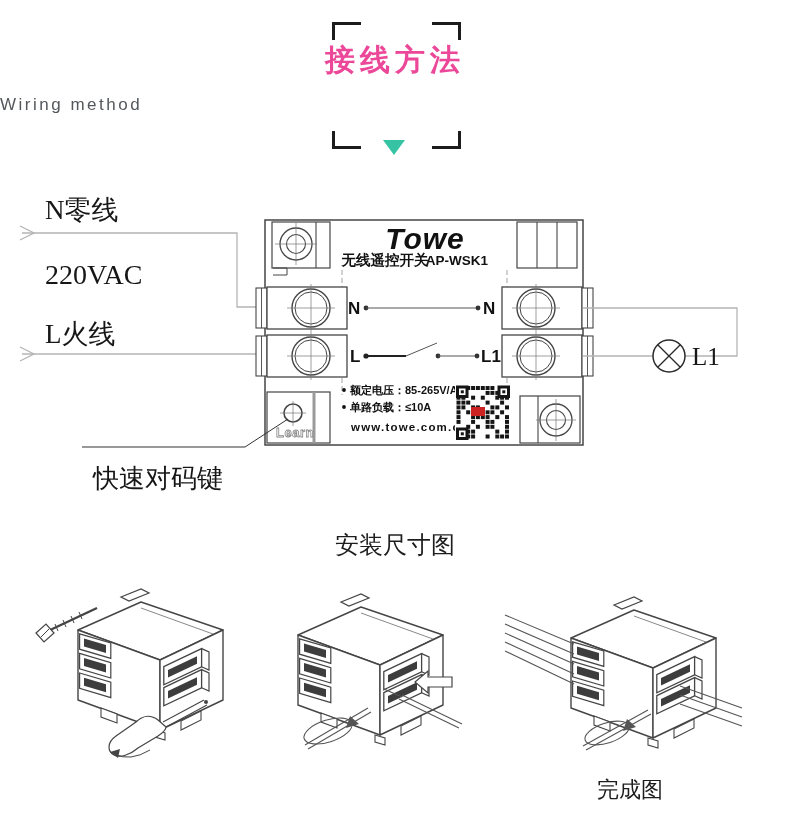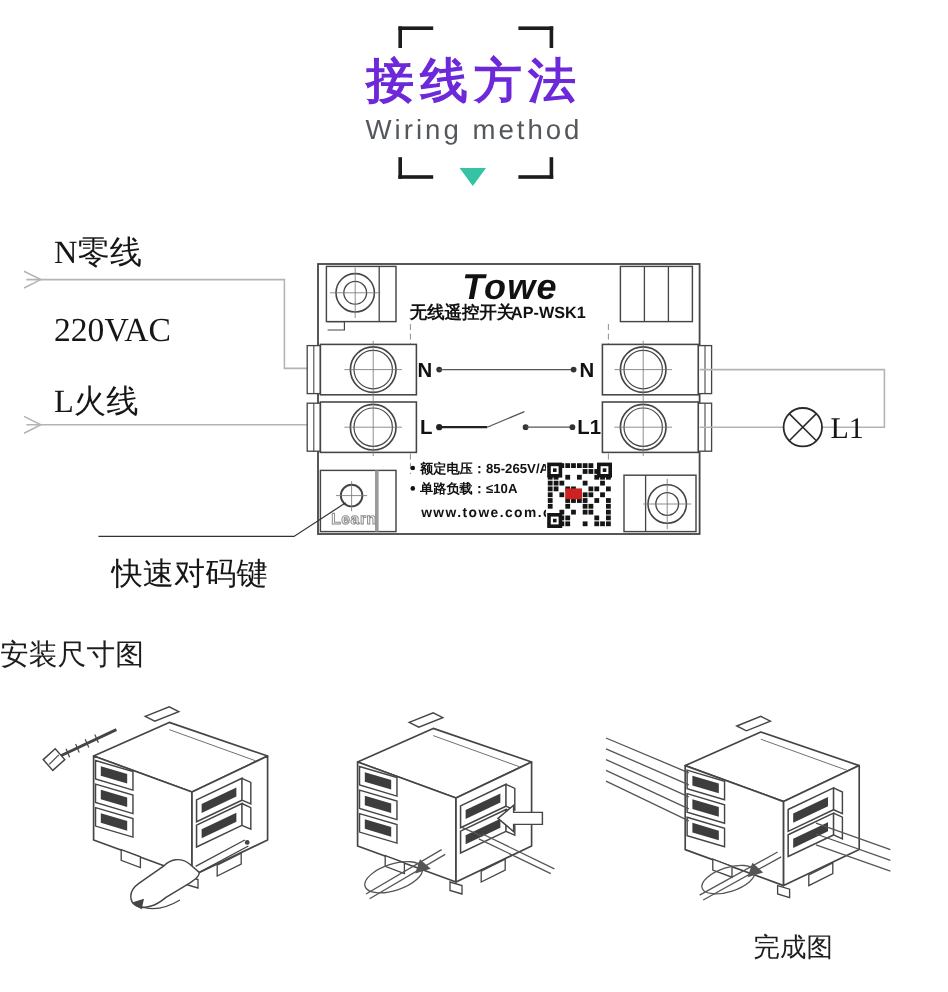--- a/index.html
+++ b/index.html
@@ -5,28 +5,28 @@
   html,body{margin:0;padding:0;background:#fff;}
   #page{position:relative;width:790px;height:827px;background:#fff;overflow:hidden;
         font-family:"Liberation Sans","DejaVu Sans",sans-serif;}
   .abs{position:absolute;}
   
   .bracket{position:absolute;width:26px;height:15px;}
   .b-tl{border-left:3px solid #1c1c1c;border-top:3px solid #1c1c1c;}
   .b-tr{border-right:3px solid #1c1c1c;border-top:3px solid #1c1c1c;}
   .b-bl{border-left:3px solid #1c1c1c;border-bottom:3px solid #1c1c1c;}
   .b-br{border-right:3px solid #1c1c1c;border-bottom:3px solid #1c1c1c;}
-  .title{left:0;right:0;top:40px;text-align:center;font-size:40px;font-weight:bold;
-         letter-spacing:5px;color:#6d28d9;}
-  .subtitle{left:0;right:0;top:95px;text-align:center;font-size:23px;color:#54585c;
+  .title{left:0;right:0;top:40px;text-align:center;font-size:30px;font-weight:bold;
+         letter-spacing:5px;color:#ec4899;}
+  .subtitle{left:0;right:0;top:95px;text-align:left;font-size:17px;color:#54585c;
             letter-spacing:2.5px;}
   .triangle{left:383px;top:140px;width:0;height:0;border-left:11px solid transparent;
             border-right:11px solid transparent;border-top:15px solid #35c3a3;}
   .serif{font-family:"Liberation Serif","DejaVu Serif",serif;}
-  .sec-title{left:0;right:0;top:529px;font-size:24px;color:#1d1d1d;}
+  .sec-title{left:0;right:0;top:529px;text-align:center;font-size:24px;color:#1d1d1d;}
   .caption{position:absolute;top:775px;text-align:center;font-size:22px;color:#1d1d1d;}
   svg{position:absolute;left:0;top:0;}
   svg text{font-family:"Liberation Sans","DejaVu Sans",sans-serif;}
   svg text.serif{font-family:"Liberation Serif","DejaVu Serif",serif;}
 </style>
 </head>
 <body>
 
 <div id="page">
 
@@ -340,15 +340,15 @@
         <line x1="586" y1="750" x2="651" y2="714"></line>
       </g>
       <g>
         <ellipse cx="607" cy="733" rx="23" ry="10" transform="rotate(-18 607 733)" fill="none" stroke="#555" stroke-width="1.1"></ellipse>
         <polygon points="627,719 636,727 623,731" fill="#555"></polygon>
       </g>
     </g>
   </svg>
 
   <div class="abs sec-title serif">安装尺寸图</div>
-  <div class="caption serif" style="left:571px;width:180px;">完成图</div>
+  <div class="caption serif" style="left:540px;width:180px;">完成图</div>
 
 </div>
 
 </body></html>

